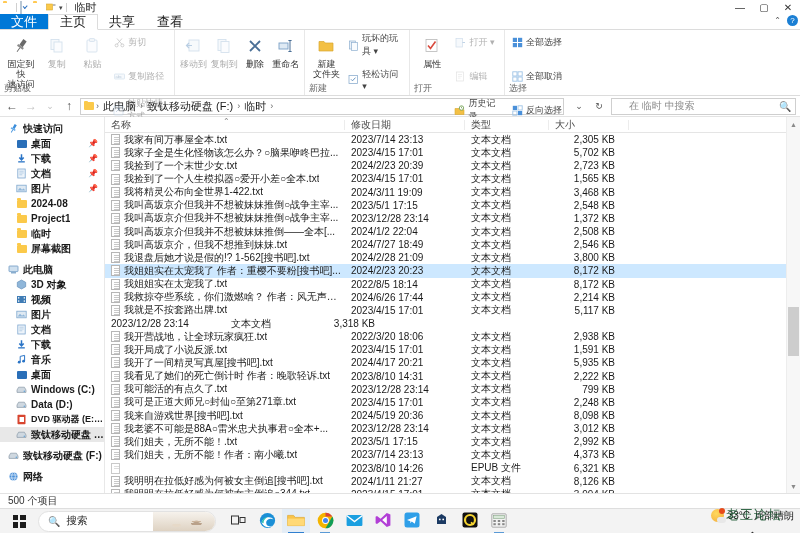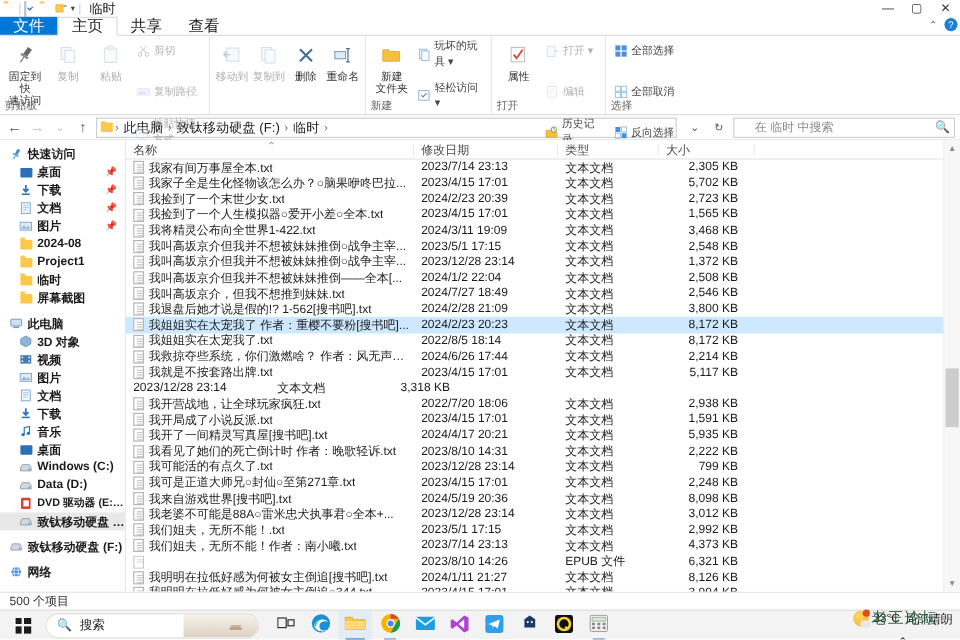--- a/index.html
+++ b/index.html
@@ -795,21 +795,21 @@
           <div class="row">
             <div class="c-date">2023/12/28 23:14</div>
             <div class="c-type">文本文档</div>
             <div class="c-size">3,318 KB</div>
           </div>
           <div class="row">
             <div class="c-name">
               <span class="docico"></span>
               <span class="fname">我开营战地，让全球玩家疯狂.txt</span>
             </div>
-            <div class="c-date">2022/7/20 18:06</div>
+            <div class="c-date">2022/3/20 18:06</div>
             <div class="c-type">文本文档</div>
             <div class="c-size">2,938 KB</div>
           </div>
           <div class="row">
             <div class="c-name">
               <span class="docico"></span>
               <span class="fname">我开局成了小说反派.txt</span>
             </div>
             <div class="c-date">2023/4/15 17:01</div>
             <div class="c-type">文本文档</div>

